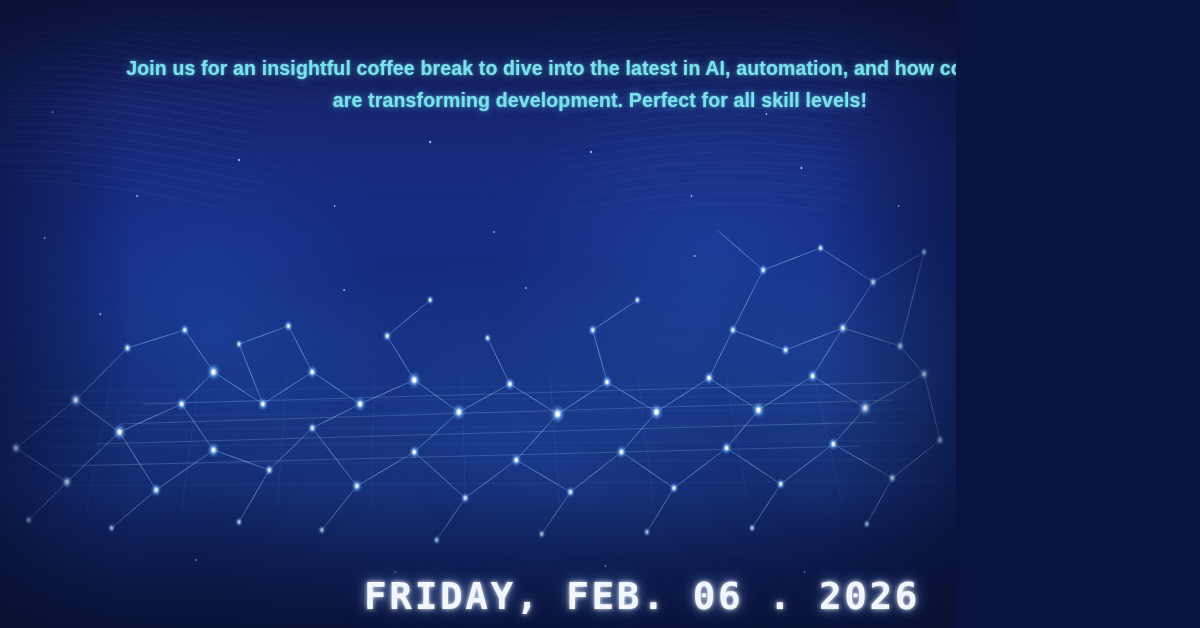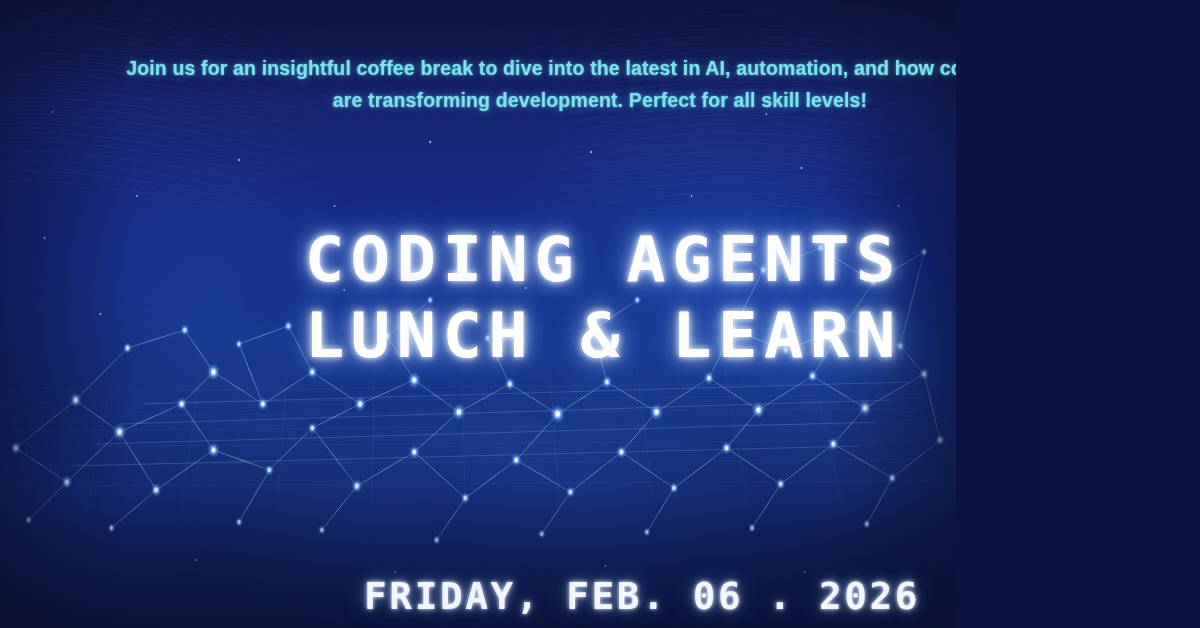--- a/index.html
+++ b/index.html
@@ -449,21 +449,17 @@
     </svg>
   </div>
 
   <div class="bg-layer" id="bg-vignette"></div>
 
   <div id="content">
 
     <div id="subtitle">Join us for an insightful coffee break to dive into the latest in AI, automation, and how coding agents
 are transforming development. Perfect for all skill levels!</div>
 
-    <div id="title-block">
-      <div class="title-line" id="title-line-1">CODING AGENTS</div>
-      <div class="title-line" id="title-line-2">LUNCH &amp; LEARN</div>
-    </div>
 
     <div id="date-line">FRIDAY, FEB. 06 . 2026</div>
 
   </div>
 </div>
 
 </body></html>

